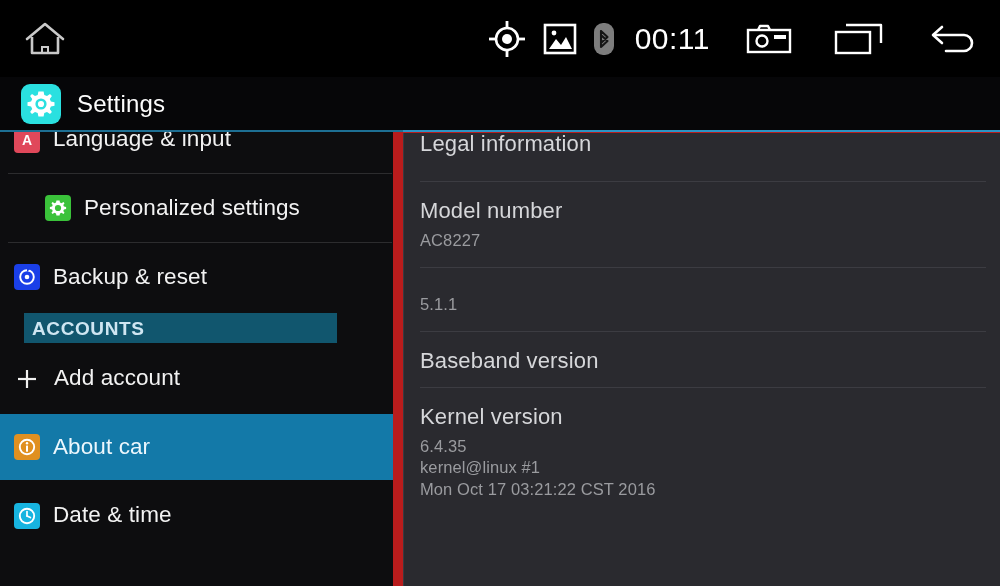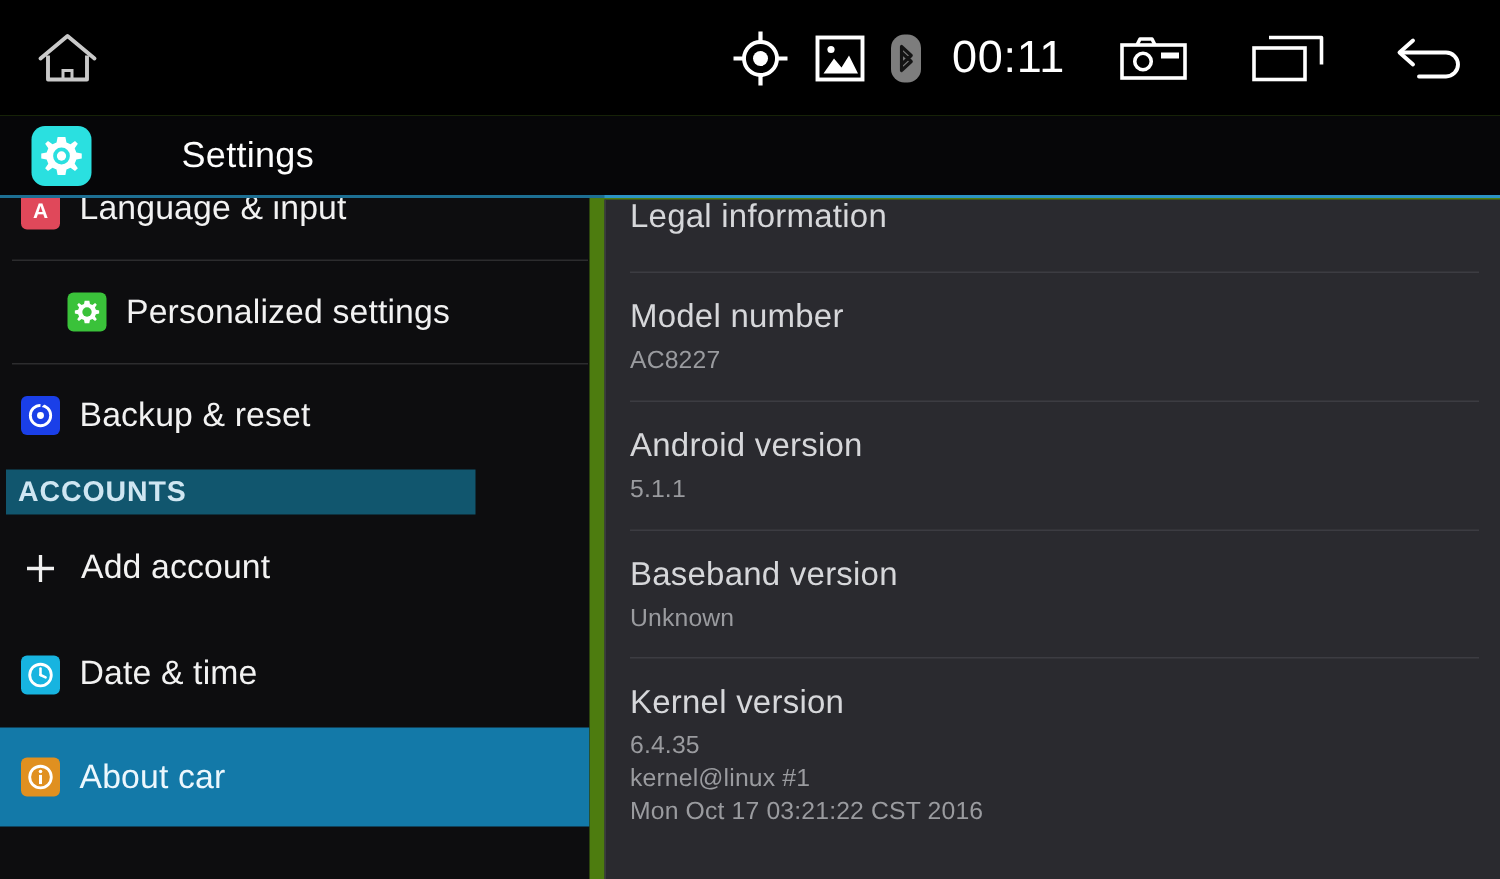--- a/index.html
+++ b/index.html
@@ -2,21 +2,21 @@
 <html><head>
 <meta charset="utf-8">
 <style>
   * { margin:0; padding:0; box-sizing:border-box; }
   html, body {
     width:1000px; height:586px;
     background:#000;
     font-family:"Liberation Sans", sans-serif;
     overflow:hidden;
   }
-  #screen { position:relative; width:1000px; height:586px; background:#4d7c0f; }
+  #screen { position:relative; width:1000px; height:586px; background:#b91c1c; }
 
   
   #statusbar{
     position:absolute; left:0; top:0; width:1000px; height:77px;
     background:#000; display:flex; align-items:center;
   }
   .sb-home{ margin-left:22px; width:46px; height:46px; display:flex; align-items:center; justify-content:center; }
   .sb-right{ margin-left:auto; display:flex; align-items:center; height:46px; }
   .sb-ico{ display:flex; align-items:center; justify-content:center; }
   .sb-gps{ width:40px; height:40px; margin-right:16px; }
@@ -26,21 +26,21 @@
     color:#ffffff; font-size:30px; letter-spacing:.5px; margin-right:36px;
     font-family:"Liberation Sans", sans-serif; line-height:1;
   }
   .sb-cam{ width:46px; height:34px; margin-right:42px; }
   .sb-rec{ width:50px; height:32px; margin-right:46px; }
   .sb-back{ width:46px; height:34px; margin-right:24px; }
 
   
   #titlebar{
     position:absolute; left:0; top:77px; width:1000px; height:54px;
-    background:#060608; display:flex; align-items:center;gap:44px;
+    background:#060608; display:flex; align-items:center;
   }
   .app-icon{
     width:40px; height:40px; margin-left:21px; border-radius:9px;
     background:#2ae0e0; display:flex; align-items:center; justify-content:center;
     flex:none;
   }
   .app-title{
     margin-left:16px; color:#fdfdfd; font-size:24px; line-height:1;
     letter-spacing:.2px;
   }
@@ -69,21 +69,21 @@
   }
   .srow .lbl{
     margin-left:13px; color:#f2f2f2; font-size:22.5px; line-height:1;
     letter-spacing:.1px; white-space:nowrap;
   }
   .srow.plus .lbl{ margin-left:14px; }
   .sdiv{
     width:384px; height:1px; background:#2c2c2e; margin-left:8px;
   }
   .shdr{
-    width:313px; height:30px; margin-left:4px; background:#11566e;
+    width:313px; height:30px; margin-left:24px; background:#11566e;
     display:flex; align-items:center;
   }
   .shdr span{
     margin-left:8px; color:#cfe6f2; font-size:19px; font-weight:bold;
     letter-spacing:.6px; line-height:1;
   }
   .srow.selected{ background:#1379a8; }
   .srow.selected .lbl{ color:#ecf7fd; }
 
   
@@ -235,66 +235,64 @@
       <div class="ico" style="background:transparent;">
         <svg width="24" height="24" viewBox="0 0 24 24">
           <line x1="12" y1="3" x2="12" y2="21" stroke="#f0f0f0" stroke-width="2.2"></line>
           <line x1="3" y1="12" x2="21" y2="12" stroke="#f0f0f0" stroke-width="2.2"></line>
         </svg>
       </div>
       <div class="lbl">Add account</div>
     </div>
 
 
+    <div class="srow selected" style="height:66px;">
+      <div class="ico" style="background:#e09020;">
+        <svg width="20" height="20" viewBox="0 0 20 20">
+          <circle cx="10" cy="10" r="7.2" fill="none" stroke="#ffffff" stroke-width="1.9"></circle>
+          <circle cx="10" cy="6.3" r="1.2" fill="#ffffff"></circle>
+          <rect x="9" y="8.6" width="2" height="6.1" fill="#ffffff"></rect>
+        </svg>
+      </div>
+      <div class="lbl">About car</div>
+    </div>
+
     <div class="srow" style="height:71px;">
       <div class="ico" style="background:#17b4e0;">
         <svg width="20" height="20" viewBox="0 0 20 20">
           <circle cx="10" cy="10" r="7.2" fill="none" stroke="#ffffff" stroke-width="1.9"></circle>
           <line x1="10" y1="10" x2="10" y2="5.6" stroke="#ffffff" stroke-width="1.7" stroke-linecap="round"></line>
           <line x1="10" y1="10" x2="13.4" y2="11.6" stroke="#ffffff" stroke-width="1.7" stroke-linecap="round"></line>
         </svg>
       </div>
       <div class="lbl">Date &amp; time</div>
     </div>
 
-    <div class="srow selected" style="height:66px;">
-      <div class="ico" style="background:#e09020;">
-        <svg width="20" height="20" viewBox="0 0 20 20">
-          <circle cx="10" cy="10" r="7.2" fill="none" stroke="#ffffff" stroke-width="1.9"></circle>
-          <circle cx="10" cy="6.3" r="1.2" fill="#ffffff"></circle>
-          <rect x="9" y="8.6" width="2" height="6.1" fill="#ffffff"></rect>
-        </svg>
-      </div>
-      <div class="lbl">About car</div>
-    </div>
-
   </div>
 
   <div id="content">
 
     <div class="crow" style="padding-bottom:26px;">
       <div class="ctitle">Legal information</div>
     </div>
     <div class="cdiv"></div>
 
     <div class="crow" style="padding-top:18px; padding-bottom:15px;">
       <div class="ctitle">Model number</div>
       <div class="cval" style="margin-top:8px;">AC8227</div>
     </div>
     <div class="cdiv"></div>
 
     <div class="crow" style="padding-top:18px; padding-bottom:15px;">
-      <div class="ctitle">Android version</div>
       <div class="cval" style="margin-top:8px;">5.1.1</div>
     </div>
     <div class="cdiv"></div>
 
     <div class="crow" style="padding-top:18px; padding-bottom:15px;">
       <div class="ctitle">Baseband version</div>
-      <div class="cval" style="margin-top:8px;">Unknown</div>
     </div>
     <div class="cdiv"></div>
 
     <div class="crow" style="padding-top:18px; padding-bottom:12px;">
       <div class="ctitle">Kernel version</div>
       <div class="cval" style="margin-top:8px;">6.4.35</div>
       <div class="cval">kernel@linux #1</div>
       <div class="cval">Mon Oct 17 03:21:22 CST 2016</div>
     </div>
 

